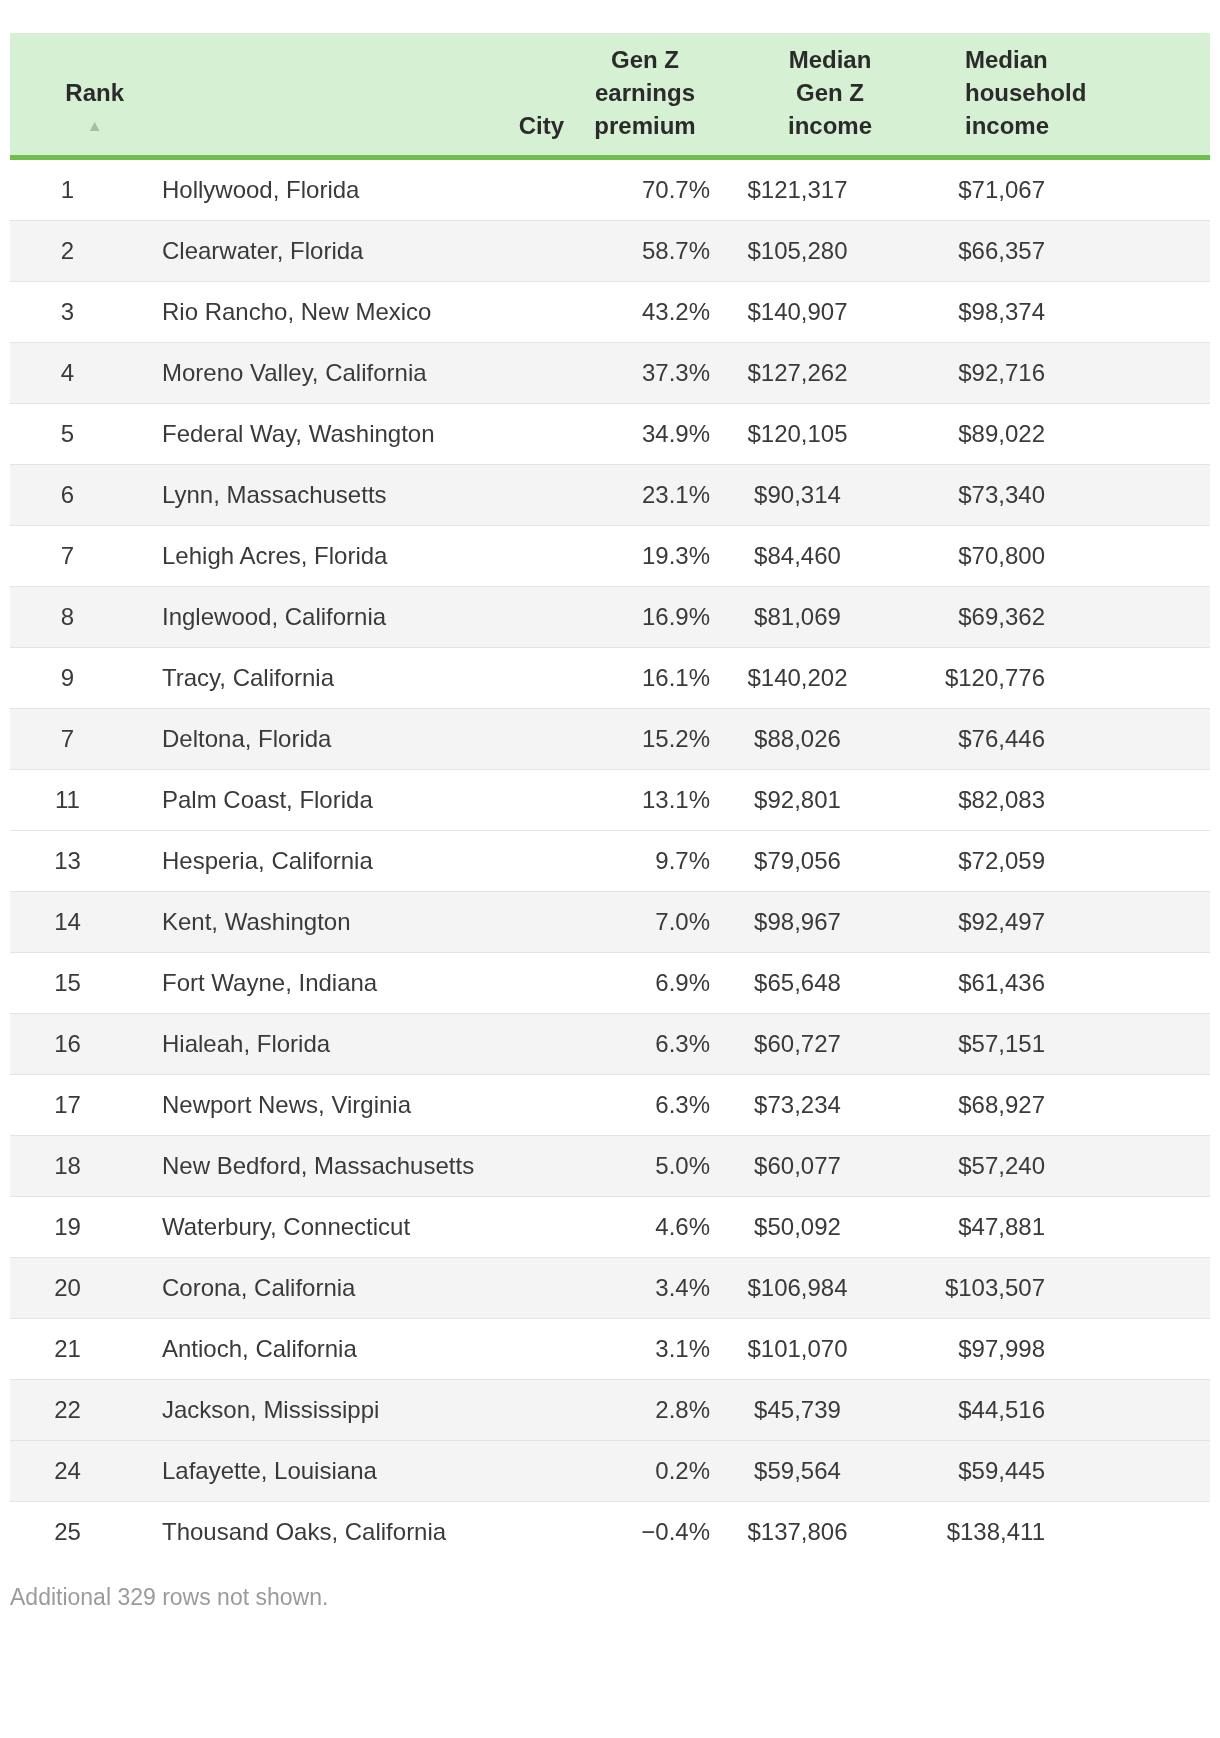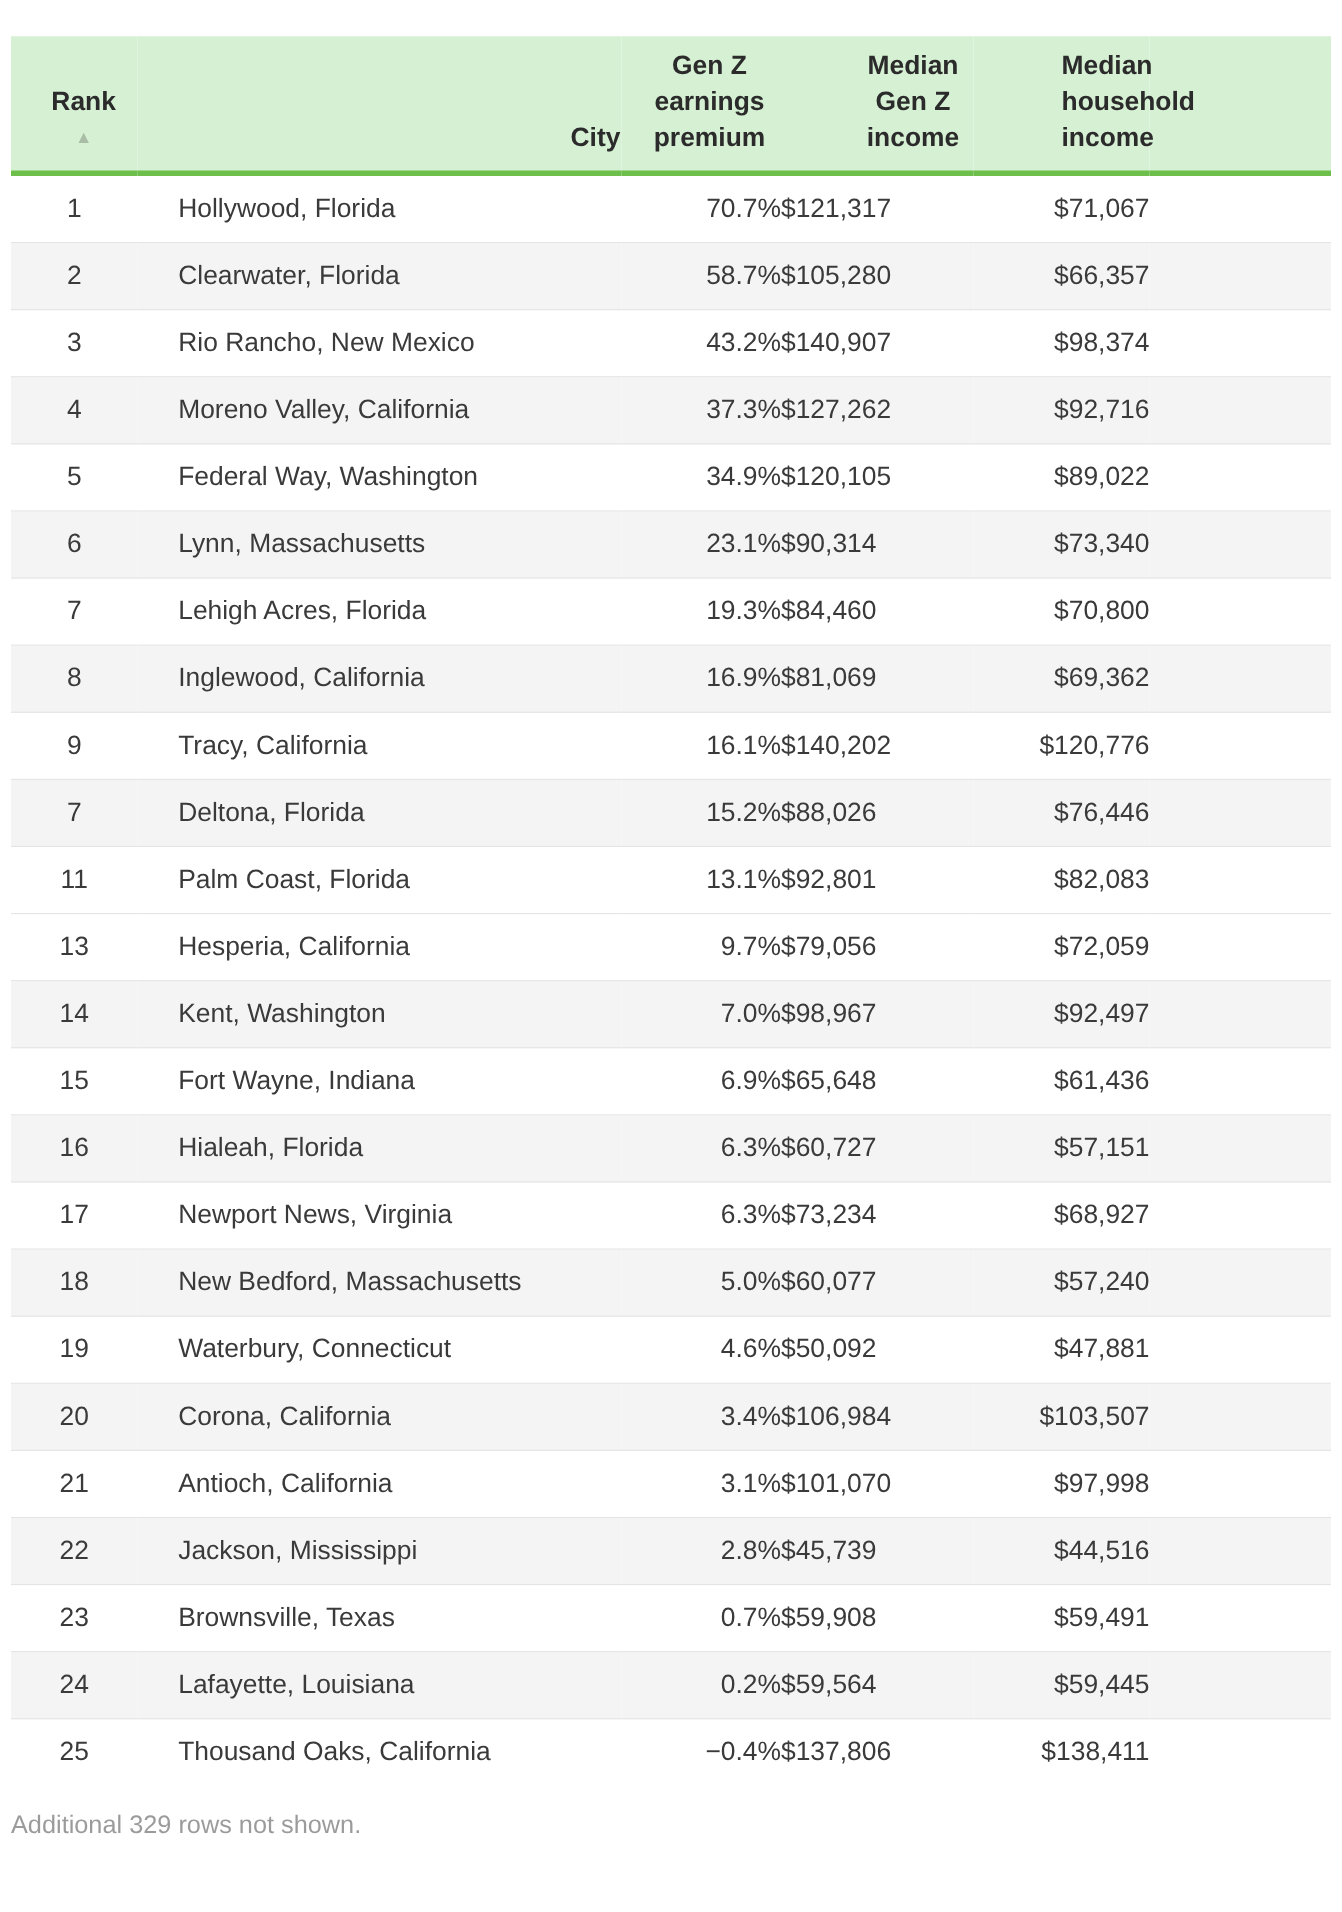--- a/index.html
+++ b/index.html
@@ -29,21 +29,21 @@
     border-bottom: 5px solid #6ebe4b;
     vertical-align: bottom;
     padding-top: 10px;
     padding-bottom: 13px;
     font-size: 24px;
     line-height: 33px;
     font-weight: bold;
     color: #2b2b2b;
   }
   th .multiline { white-space: pre-line; display: block; }
-  th.th-rank { text-align: center; padding-left: 18px; margin-top: 45px; }
+  th.th-rank { text-align: right; padding-left: 18px; margin-top: 45px; }
   .rank-head { display: inline-flex; flex-direction: column; align-items: center; }
   .sort-icon {
     font-size: 16px;
     line-height: 33px;
     color: #a9bda6;
     font-weight: normal;
   }
   th.th-city { text-align: right; padding-left: 37px; }
   th.th-premium   { text-align: center; padding-left: 16px; }
   th.th-genz      { text-align: center; padding-left: 66px; }
@@ -54,21 +54,21 @@
     font-size: 24px;
     color: #3a3a3a;
     vertical-align: middle;
     padding: 0;
   }
   tbody tr + tr td { border-top: 1px solid #e4e4e4; }
   tbody tr.alt td { background: #f4f4f4; }
   td.col-rank      { text-align: center; }
   td.col-city      { text-align: left; padding-left: 37px; }
   td.col-premium   { text-align: right; }
-  td.col-genz      { text-align: left; }
+  td.col-genz      { text-align: center; }
   td.col-household { text-align: right; }
 
   .footer-note {
     margin: 22px 0 20px 0;
     font-size: 23px;
     color: #9b9b9b;
   }
 </style>
 </head>
 <body>
@@ -274,28 +274,20 @@
           <td class="col-spacer"></td>
         </tr>
         <tr class="alt">
           <td class="col-rank">22</td>
           <td class="col-city">Jackson, Mississippi</td>
           <td class="col-premium">2.8%</td>
           <td class="col-genz">$45,739</td>
           <td class="col-household">$44,516</td>
           <td class="col-spacer"></td>
         </tr>
-        <tr>
-          <td class="col-rank">23</td>
-          <td class="col-city">Brownsville, Texas</td>
-          <td class="col-premium">0.7%</td>
-          <td class="col-genz">$59,908</td>
-          <td class="col-household">$59,491</td>
-          <td class="col-spacer"></td>
-        </tr>
         <tr class="alt">
           <td class="col-rank">24</td>
           <td class="col-city">Lafayette, Louisiana</td>
           <td class="col-premium">0.2%</td>
           <td class="col-genz">$59,564</td>
           <td class="col-household">$59,445</td>
           <td class="col-spacer"></td>
         </tr>
         <tr>
           <td class="col-rank">25</td>

